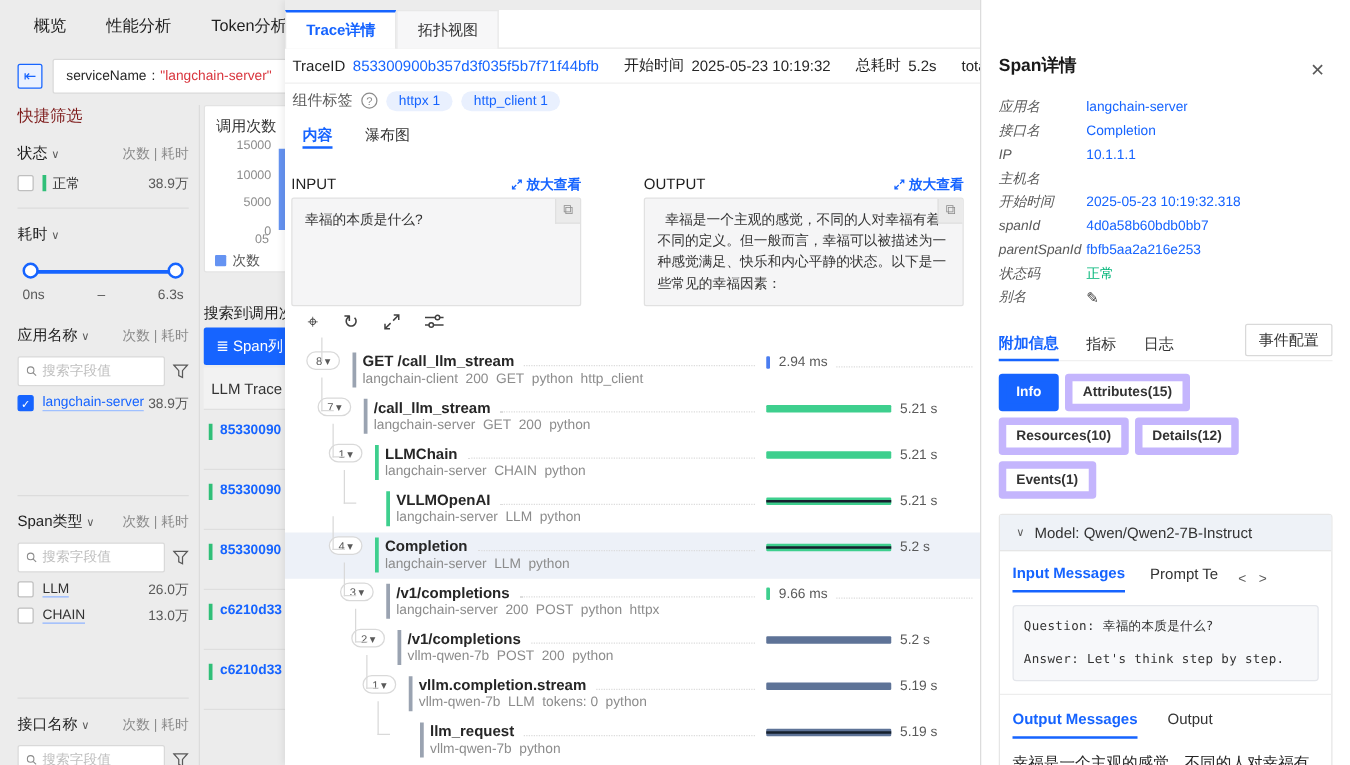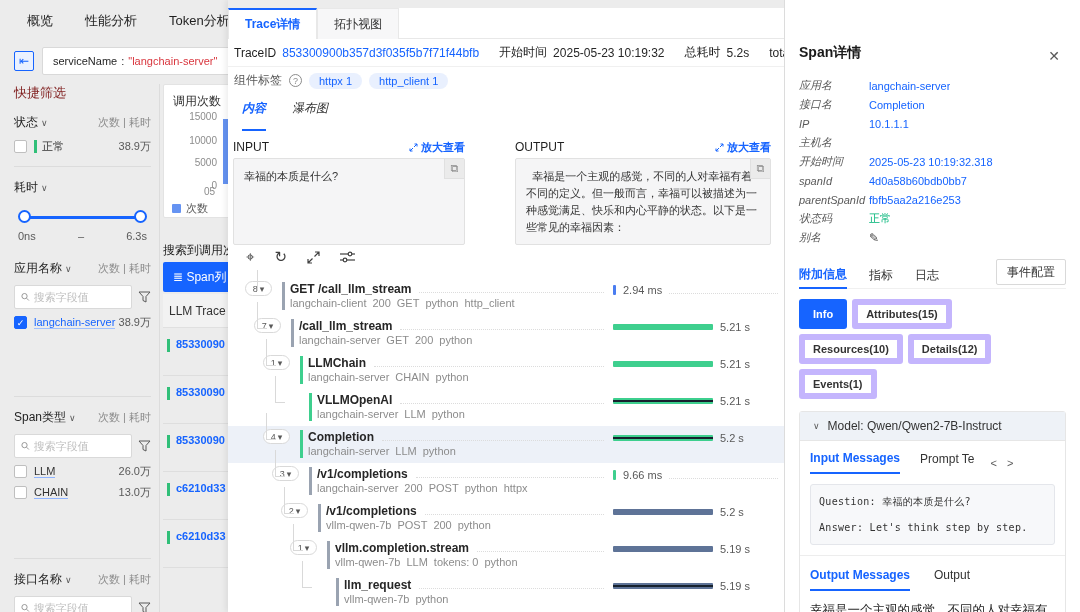--- a/index.html
+++ b/index.html
@@ -65,21 +65,21 @@
   .mtab.active { background:#fff; color:#1664ff; font-weight:700; border-top:2px solid #1664ff; }
   #trace-head { position:absolute; left:0; top:39px; width:100%; height:28px; display:flex; align-items:center; font-size:12px; padding:0 6px; white-space:nowrap; border-bottom:1px solid #f0f0f0; }
   #trace-head .sep { width:1px; height:14px; background:#e0e0e0; margin:0 10px; }
   #trace-head .k { color:#1f1f1f; margin-right:6px; }
   #trace-head .link { color:#1664ff; }
   #ext-box { display:inline-flex; width:12px; height:12px; border:1px solid #1664ff; border-radius:2px; color:#1664ff; font-size:8px; align-items:center; justify-content:center; margin-left:5px; }
   #tag-row { position:absolute; left:6px; top:72px; display:flex; align-items:center; gap:7px; font-size:12px; color:#595959; }
   .help { width:13px; height:13px; border:1px solid #8c8c8c; border-radius:50%; font-size:9px; display:inline-flex; align-items:center; justify-content:center; color:#8c8c8c; }
   .tagpill { background:#e9f0fe; color:#1664ff; font-size:11px; padding:2px 10px; border-radius:10px; }
   #content-tabs { position:absolute; left:14px; top:100px; display:flex; gap:26px; font-size:12px; }
-  .ctab { padding-bottom:12px; color:#333;font-style:italic; }
+  .ctab { padding-bottom:0; color:#333; }
   .ctab.active { color:#1664ff; font-weight:700; border-bottom:2px solid #1664ff; }
   #io { position:absolute; left:5px; top:126px; width:546px; display:grid; grid-template-columns:232px 256px; column-gap:50px;margin-top:12px; }
   .io-head { display:flex; justify-content:space-between; align-items:center; height:18px; }
   .io-title { font-size:12px; color:#1f1f1f; }
   .zoomlink { color:#1664ff; font-size:11px; font-weight:700; display:flex; align-items:center; gap:3px; }
   .io-box { position:relative; margin-top:2px; height:87px; background:#f5f5f6; border:1px solid #e1e1e1; border-radius:2px; padding:9px 10px; font-size:11px; color:#333; line-height:17px; overflow:hidden; white-space:pre-wrap; }
   .copybtn { position:absolute; top:0; right:0; width:20px; height:20px; background:#ebebeb; border-left:1px solid #e0e0e0; border-bottom:1px solid #e0e0e0; color:#8c8c8c; font-size:11px; display:flex; align-items:center; justify-content:center; }
   #wf-toolbar { position:absolute; left:18px; top:248px; display:flex; gap:20px; align-items:center; color:#404040; font-size:15px; }
   #wf-toolbar svg { display:block; }
 

